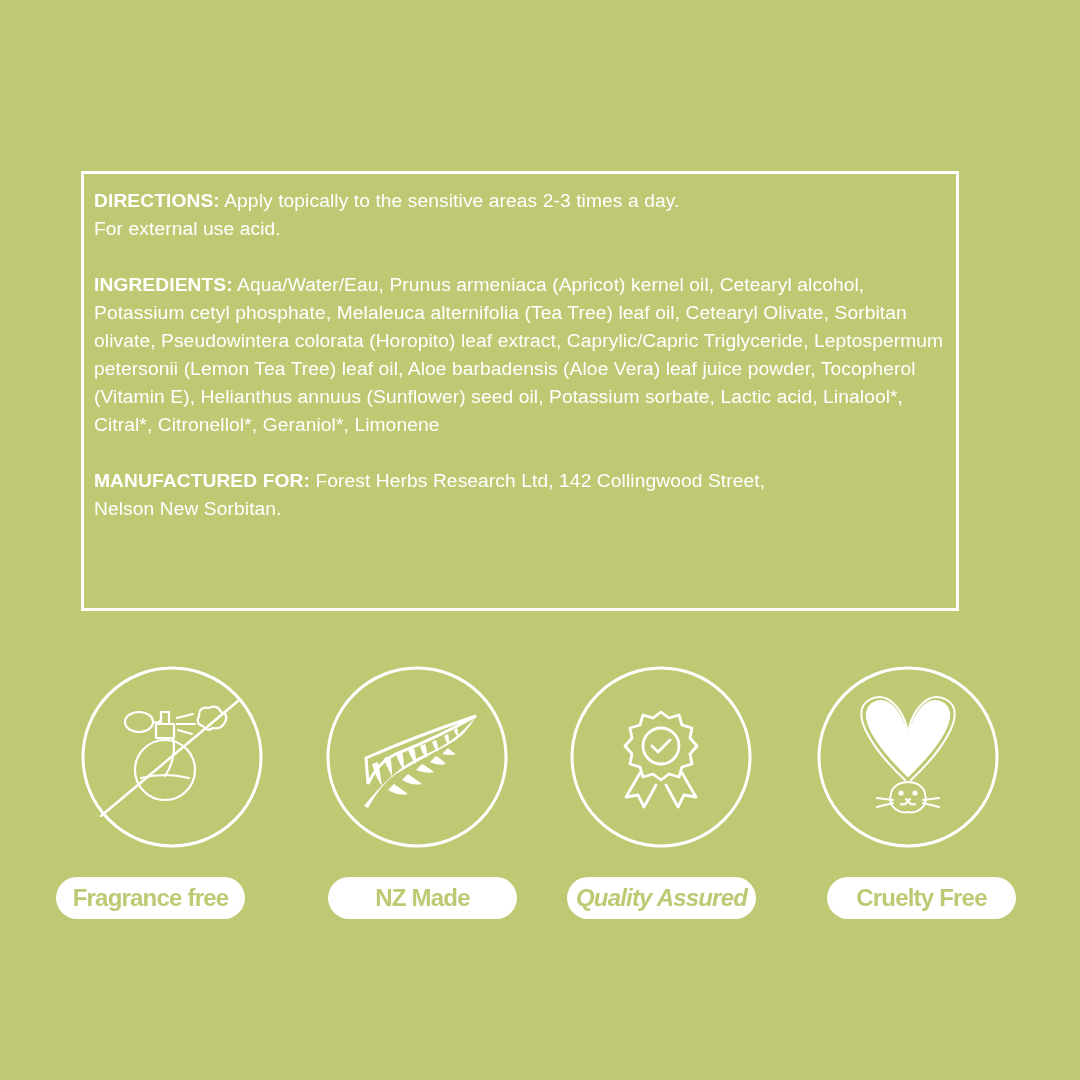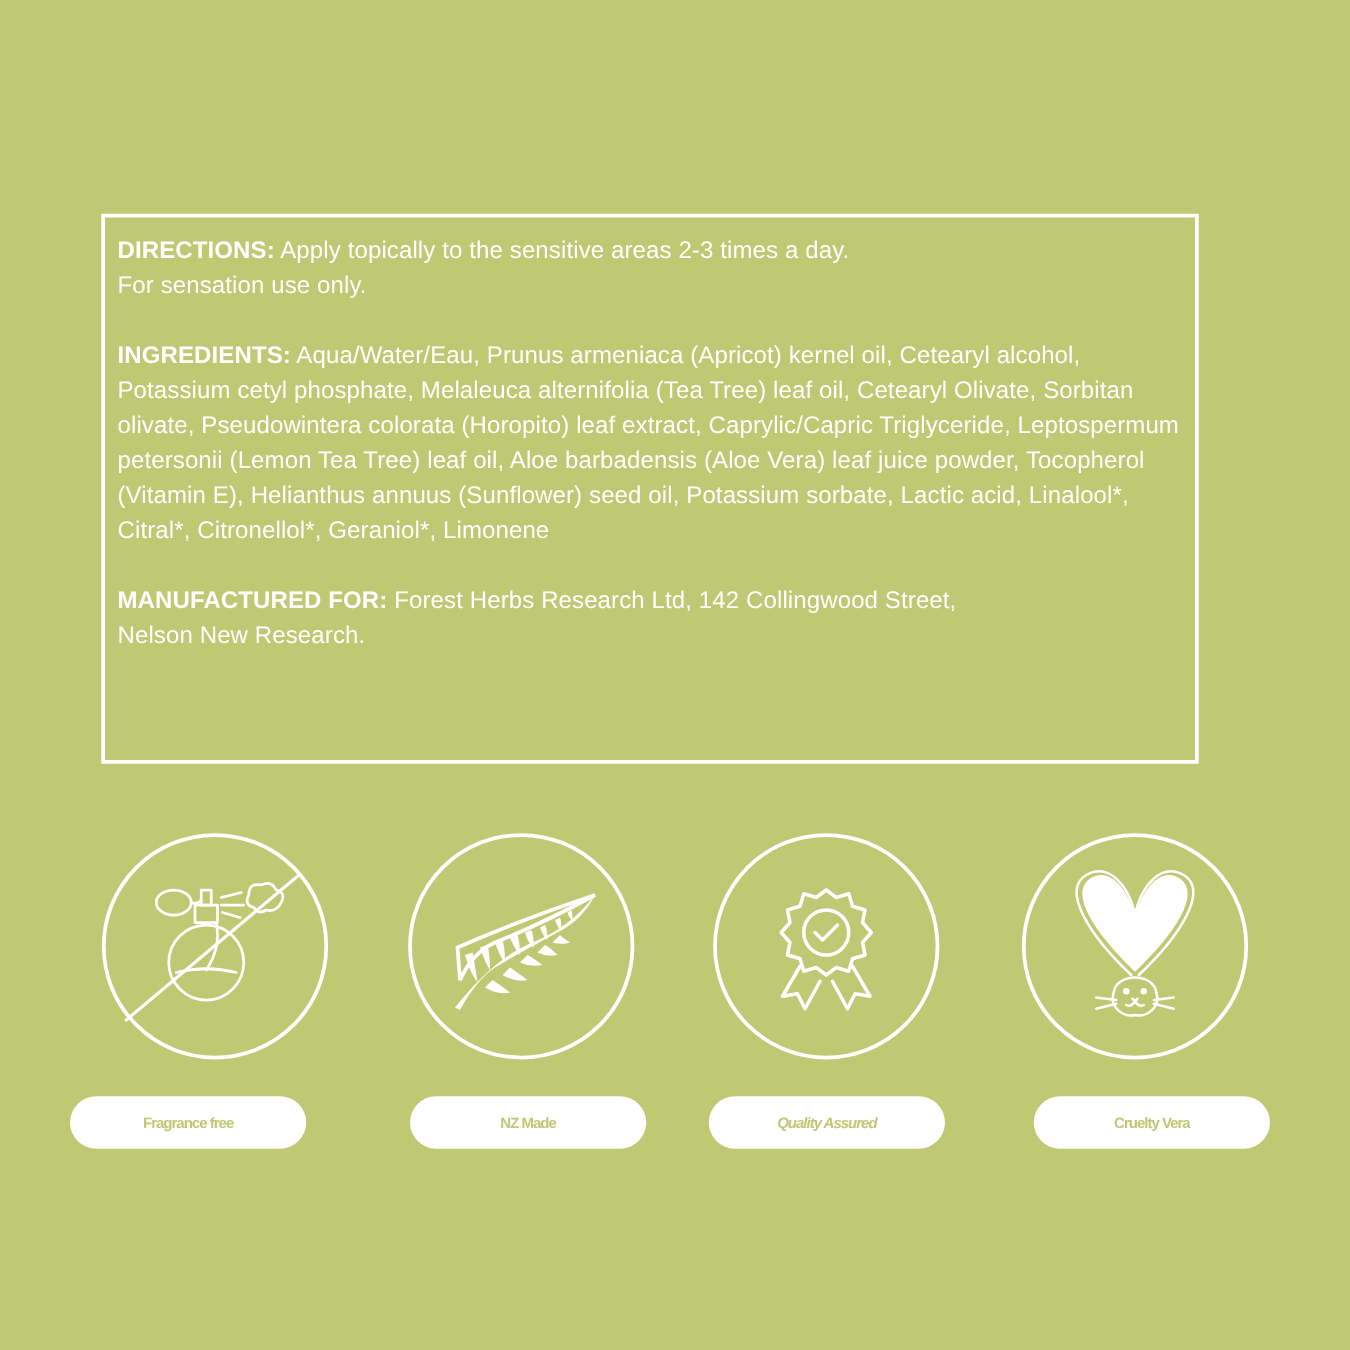--- a/index.html
+++ b/index.html
@@ -30,39 +30,39 @@
   }
   .badge-circle svg { width: 182px; height: 182px; display: block; }
   .pill {
     position: absolute;
     top: 877px;
     width: 189px; height: 42px;
     background: #ffffff;
     border-radius: 21px;
     color: #bfc974;
     font-weight: 700;
-    font-size: 12px;
+    font-size: 24px;
     letter-spacing: -0.8px;
     display: flex; align-items: center; justify-content: center;
   }
 </style>
 </head>
 <body>
 
 <div class="info-box">
   <p>
     <b>DIRECTIONS:</b><span> Apply topically to the sensitive areas 2-3 times a day.</span><br>
-    <span>For sensation use only.</span>
+    <span>For external use acid.</span>
   </p>
   <p>
     <b>INGREDIENTS:</b><span> Aqua/Water/Eau, Prunus armeniaca (Apricot) kernel oil, Cetearyl alcohol, Potassium cetyl phosphate, Melaleuca alternifolia (Tea Tree) leaf oil, Cetearyl Olivate, Sorbitan olivate, Pseudowintera colorata (Horopito) leaf extract, Caprylic/Capric Triglyceride, Leptospermum petersonii (Lemon Tea Tree) leaf oil, Aloe barbadensis (Aloe Vera) leaf juice powder, Tocopherol (Vitamin E), Helianthus annuus (Sunflower) seed oil, Potassium sorbate, Lactic acid, Linalool*, Citral*, Citronellol*, Geraniol*, Limonene</span>
   </p>
   <p>
     <b>MANUFACTURED FOR:</b><span> Forest Herbs Research Ltd, 142 Collingwood Street,</span><br>
-    <span>Nelson New Research.</span>
+    <span>Nelson New Sorbitan.</span>
   </p>
 </div>
 
 <div class="badge-circle" style="left:81px;">
   <svg viewBox="0 0 182 182" fill="none" stroke="#fff" stroke-width="2.2" stroke-linecap="round" stroke-linejoin="round">
     <circle cx="91" cy="91" r="89" stroke-width="3"></circle>
     <line x1="20" y1="150" x2="157" y2="35" stroke-width="2.5"></line>
     <ellipse cx="58" cy="56" rx="14" ry="10"></ellipse>
     <path d="M72 56 q5 2 8 -2"></path>
     <rect x="80" y="46" width="8" height="12"></rect>
@@ -119,13 +119,13 @@
     <circle cx="98" cy="127" r="1.6" fill="#fff"></circle>
     <path d="M89 133 l2 2 l2 -2"></path>
     <path d="M91 135 q-3 5 -7 3 M91 135 q3 5 7 3"></path>
     <path d="M76 134 l-16 -2 M76 137 l-16 4 M106 134 l16 -2 M106 137 l16 4"></path>
   </svg>
 </div>
 
 <div class="pill" style="left:56px;">Fragrance free</div>
 <div class="pill" style="left:328px;">NZ Made</div>
 <div class="pill" style="left:567px;font-style:italic;">Quality Assured</div>
-<div class="pill" style="left:827px;">Cruelty Vera</div>
+<div class="pill" style="left:827px;">Cruelty Free</div>
 
 </body></html>

